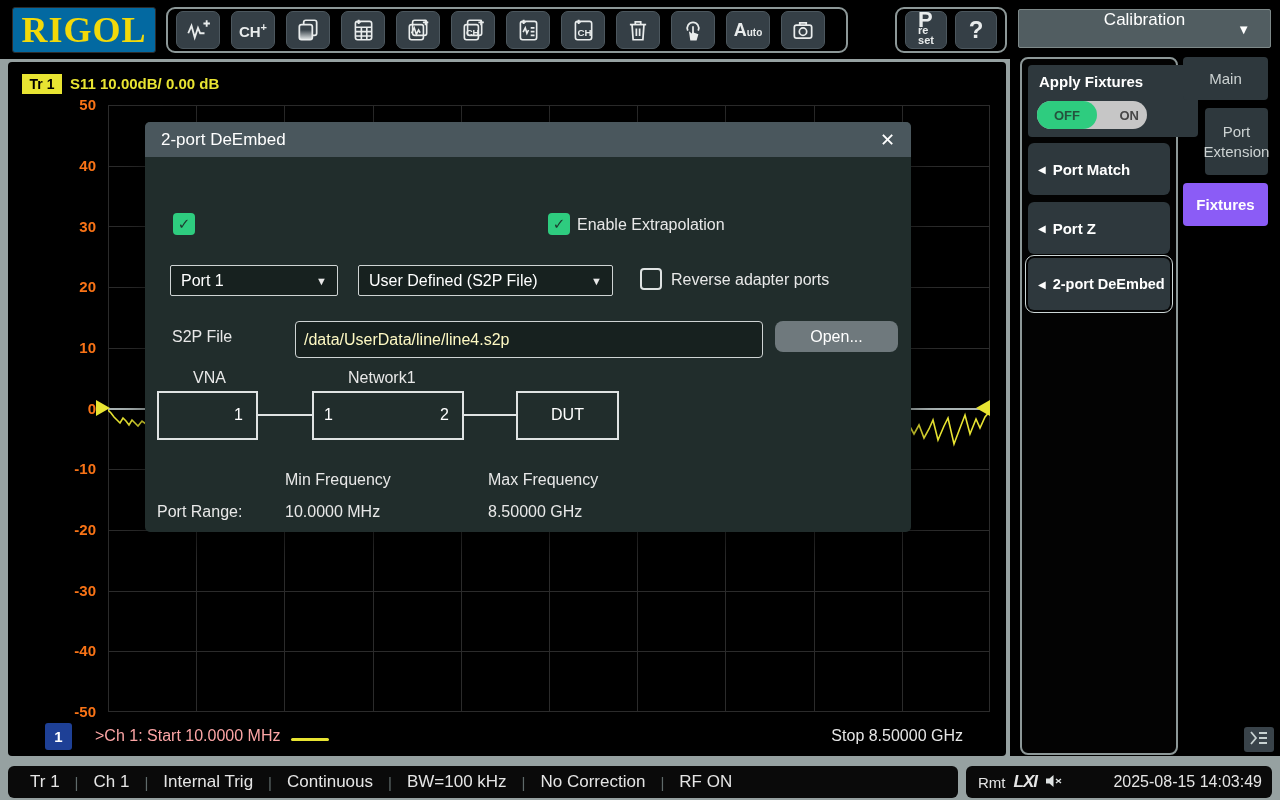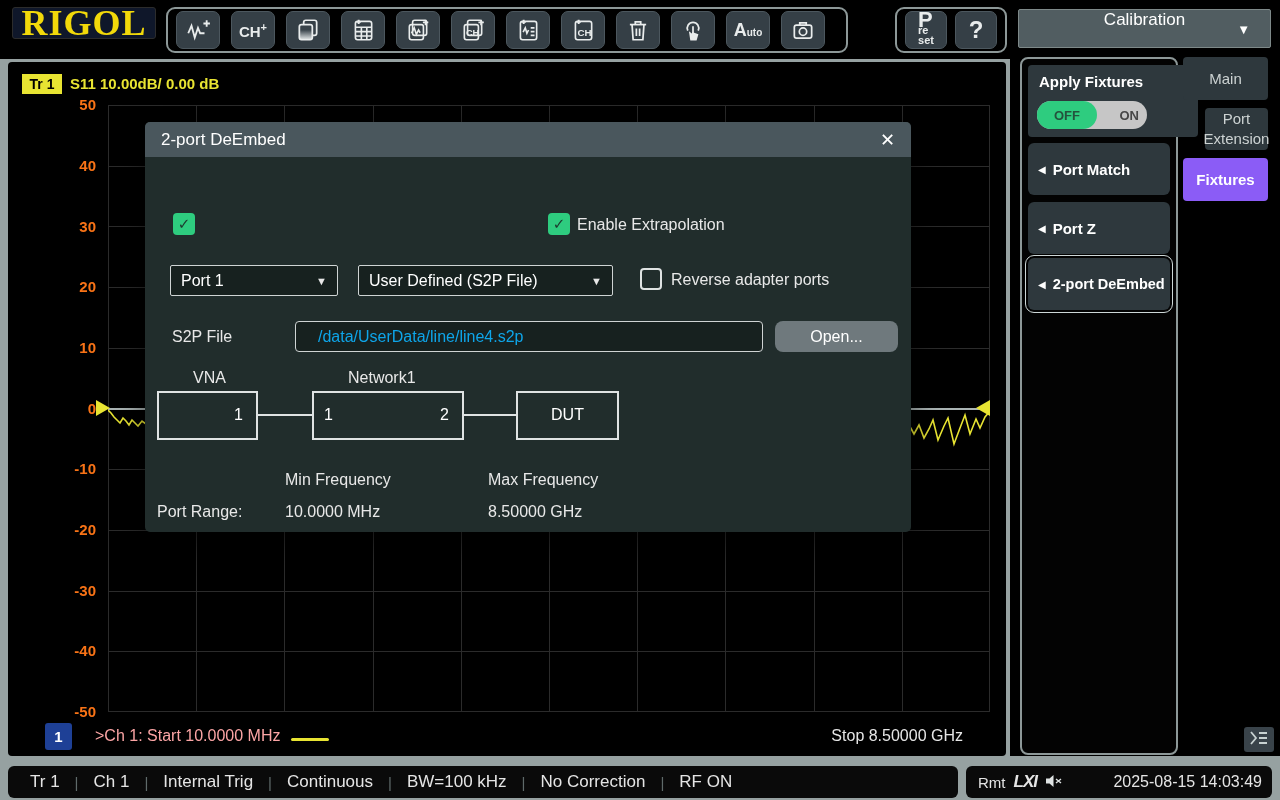--- a/index.html
+++ b/index.html
@@ -4,22 +4,22 @@
 <style>
   * { margin:0; padding:0; box-sizing:border-box; }
   html,body { width:1280px; height:800px; }
   body {
     font-family:"Liberation Sans","DejaVu Sans",sans-serif;
     background:#96a1a1; position:relative; overflow:hidden;
   }
   
   .toolbar { position:absolute; left:0; top:0; width:1280px; height:59px; background:#000; }
   .logo {
-    position:absolute; left:12px; top:7px; width:144px; height:32px;
-    background:#0f172a; border:1px solid #2c2c2c; border-radius:3px;
+    position:absolute; left:12px; top:7px; width:144px; height:46px;
+    background:#0369a1; border:1px solid #2c2c2c; border-radius:3px;
     display:flex; align-items:center; justify-content:center;
     font-family:"Liberation Serif","DejaVu Serif",serif;
     font-weight:bold; font-size:36px; color:#f2d90a; letter-spacing:1px;
   }
   .icon-group {
     position:absolute; top:7px; height:46px; border:2px solid #8d9898; border-radius:9px;
     display:flex; align-items:center; gap:11px; padding:0 8px; background:#000;
   }
   .ig-main { left:166px; width:682px; }
   .ig-preset { left:895px; width:112px; gap:8px; }
@@ -74,22 +74,22 @@
     display:flex; align-items:center; justify-content:center; color:#1d3a2e; font-size:15px; font-weight:bold;
   }
   .cbx.empty { background:transparent; border:2px solid #dfe3e3; }
   .dlg-label { position:absolute; white-space:nowrap; }
   .select {
     position:absolute; height:31px; background:#17211f; border:1px solid #cfd4d4; border-radius:2px;
     display:flex; align-items:center; padding:12px 10px; color:#fff;
   }
   .select .arr { margin-left:auto; font-size:11px; color:#e8e8e8; }
   .input {
-    position:absolute; height:31px; background:#17211f; border:1px solid #cfd4d4; border-radius:4px;
-    display:flex; align-items:center; padding:0 22px; color:#0ea5e9; white-space:nowrap; overflow:hidden;
+    position:absolute; height:37px; background:#17211f; border:1px solid #cfd4d4; border-radius:4px;
+    display:flex; align-items:center; padding:0 8px; color:#fef9c3; white-space:nowrap; overflow:hidden;
   }
   .open-btn {
     position:absolute; height:31px; background:#6f797d; border-radius:8px; color:#ffffff;
     display:flex; align-items:center; justify-content:center; font-size:16px;
   }
   .net-label { position:absolute; color:#e8e8e8; }
   .net-box { position:absolute; border:2px solid #dfe3e3; height:49px; color:#fff; }
   .net-box .p-left { position:absolute; left:10px; top:13px; }
   .net-box .p-right { position:absolute; right:13px; top:13px; }
   .net-box .p-center { position:absolute; left:0; right:0; top:13px; text-align:center; }
@@ -121,21 +121,21 @@
   .side-btn .arr { font-size:10px; }
   .sb-1 { top:84px; }
   .sb-2 { top:143px; }
   .sb-3 { top:199px; outline:1px solid #cdd7d7; outline-offset:2px; font-size:14.5px; }
   .tabs { position:absolute; left:173px; top:57px; width:85px; }
   .tab {
     background:#2e383d; border-radius:4px; color:#ccd2d2; font-size:15px; text-align:center;
     display:flex; align-items:center; justify-content:center; margin-bottom:8px;
   }
   .tab-main { height:43px; }
-  .tab-pe { height:42px; line-height:20px;margin-left:22px; }
+  .tab-pe { height:67px; line-height:20px;margin-left:22px; }
   .tab-fx { height:43px; background:#8b5cf6; color:#fff; font-weight:bold; }
   .collapse-btn {
     position:absolute; left:234px; top:727px; width:30px; height:25px; background:#39434a; border-radius:3px;
     display:flex; align-items:center; justify-content:center;
   }
   
   .bottom-row { position:absolute; left:0; top:765px; width:1280px; height:35px; background:#96a1a1; }
   .stat-left {
     position:absolute; left:8px; top:1px; width:950px; height:32px; background:#0a0a0a; border-radius:6px;
     display:flex; align-items:center; padding-left:22px; gap:15px; color:#e5e5e5; font-size:17px;

